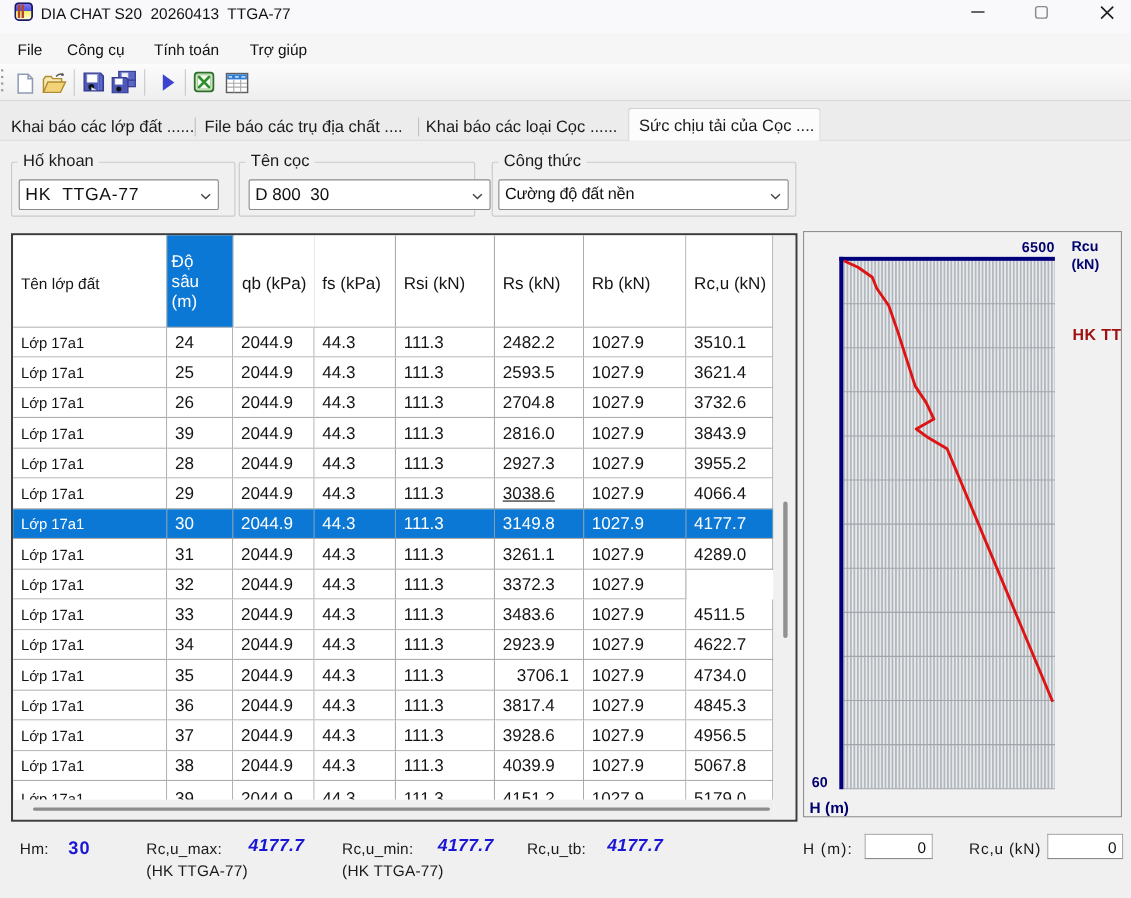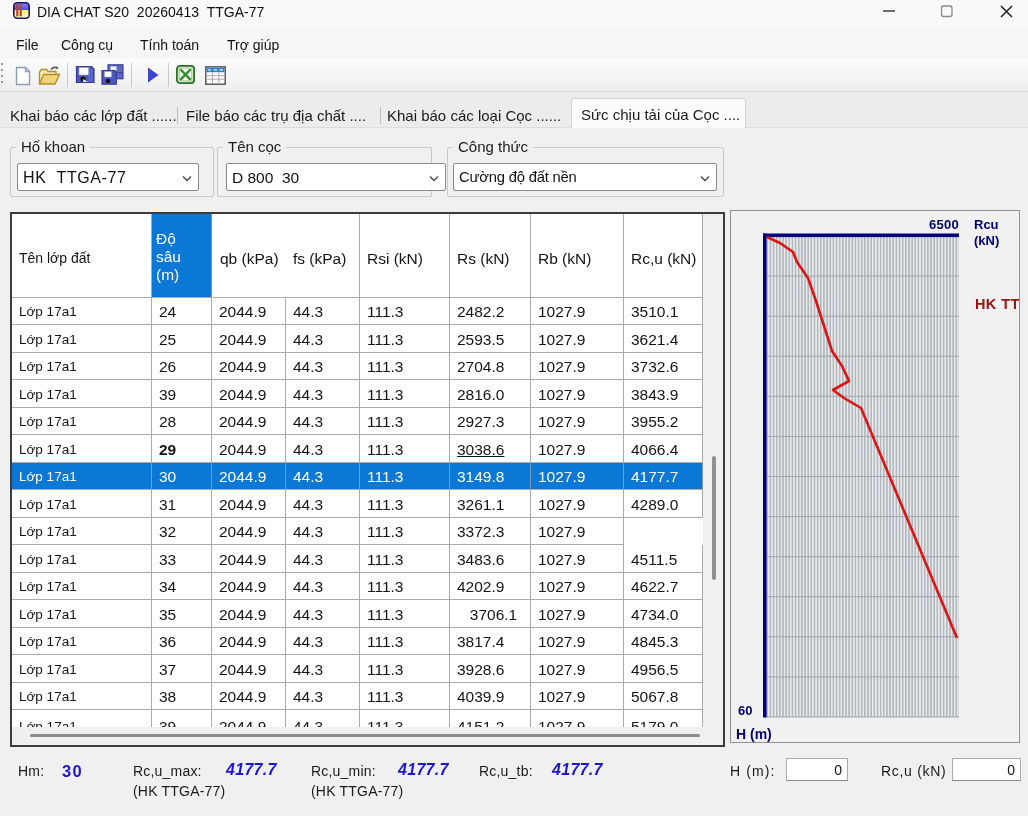--- a/index.html
+++ b/index.html
@@ -265,21 +265,21 @@
         <div class="cell" style="left:140px;width:60px;font-size:15.5px;padding-top:5.5px;">28</div>
         <div class="cell" style="left:200px;width:74px;font-size:15.5px;padding-top:5.5px;">2044.9</div>
         <div class="cell" style="left:274px;width:74px;font-size:15.5px;padding-top:5.5px;">44.3</div>
         <div class="cell" style="left:348px;width:90px;font-size:15.5px;padding-top:5.5px;">111.3</div>
         <div class="cell" style="left:438px;width:81px;font-size:15.5px;padding-top:5.5px;">2927.3</div>
         <div class="cell" style="left:519px;width:93px;font-size:15.5px;padding-top:5.5px;">1027.9</div>
         <div class="cell" style="left:612px;width:79px;font-size:15.5px;padding-top:5.5px;">3955.2</div>
       </div>
       <div class="row" style="top:221px;">
         <div class="cell" style="left:0px;width:140px;">Lớp 17a1</div>
-        <div class="cell" style="left:140px;width:60px;font-size:15.5px;padding-top:5.5px;font-weight:bold;">29</div>
+        <div class="cell" style="left:140px;width:60px;font-size:15.5px;padding-top:5.5px;">29</div>
         <div class="cell" style="left:200px;width:74px;font-size:15.5px;padding-top:5.5px;">2044.9</div>
         <div class="cell" style="left:274px;width:74px;font-size:15.5px;padding-top:5.5px;">44.3</div>
         <div class="cell" style="left:348px;width:90px;font-size:15.5px;padding-top:5.5px;">111.3</div>
         <div class="cell" style="left:438px;width:81px;font-size:15.5px;padding-top:5.5px;text-decoration:underline;">3038.6</div>
         <div class="cell" style="left:519px;width:93px;font-size:15.5px;padding-top:5.5px;">1027.9</div>
         <div class="cell" style="left:612px;width:79px;font-size:15.5px;padding-top:5.5px;">4066.4</div>
       </div>
       <div class="row selrow" style="top:248.5px;">
         <div class="cell" style="left:0px;width:140px;">Lớp 17a1</div>
         <div class="cell" style="left:140px;width:60px;font-size:15.5px;padding-top:5.5px;">30</div>
@@ -319,21 +319,21 @@
         <div class="cell" style="left:438px;width:81px;font-size:15.5px;padding-top:5.5px;">3483.6</div>
         <div class="cell" style="left:519px;width:93px;font-size:15.5px;padding-top:5.5px;">1027.9</div>
         <div class="cell" style="left:612px;width:79px;font-size:15.5px;padding-top:5.5px;">4511.5</div>
       </div>
       <div class="row" style="top:358.5px;">
         <div class="cell" style="left:0px;width:140px;">Lớp 17a1</div>
         <div class="cell" style="left:140px;width:60px;font-size:15.5px;padding-top:5.5px;">34</div>
         <div class="cell" style="left:200px;width:74px;font-size:15.5px;padding-top:5.5px;">2044.9</div>
         <div class="cell" style="left:274px;width:74px;font-size:15.5px;padding-top:5.5px;">44.3</div>
         <div class="cell" style="left:348px;width:90px;font-size:15.5px;padding-top:5.5px;">111.3</div>
-        <div class="cell" style="left:438px;width:81px;font-size:15.5px;padding-top:5.5px;">4202.9</div>
+        <div class="cell" style="left:438px;width:81px;font-size:15.5px;padding-top:5.5px;">2923.9</div>
         <div class="cell" style="left:519px;width:93px;font-size:15.5px;padding-top:5.5px;">1027.9</div>
         <div class="cell" style="left:612px;width:79px;font-size:15.5px;padding-top:5.5px;">4622.7</div>
       </div>
       <div class="row" style="top:386px;">
         <div class="cell" style="left:0px;width:140px;">Lớp 17a1</div>
         <div class="cell" style="left:140px;width:60px;font-size:15.5px;padding-top:5.5px;">35</div>
         <div class="cell" style="left:200px;width:74px;font-size:15.5px;padding-top:5.5px;">2044.9</div>
         <div class="cell" style="left:274px;width:74px;font-size:15.5px;padding-top:5.5px;">44.3</div>
         <div class="cell" style="left:348px;width:90px;font-size:15.5px;padding-top:5.5px;">111.3</div>
         <div class="cell" style="left:438px;width:81px;font-size:15.5px;padding-top:5.5px;text-align:center;">3706.1</div>

